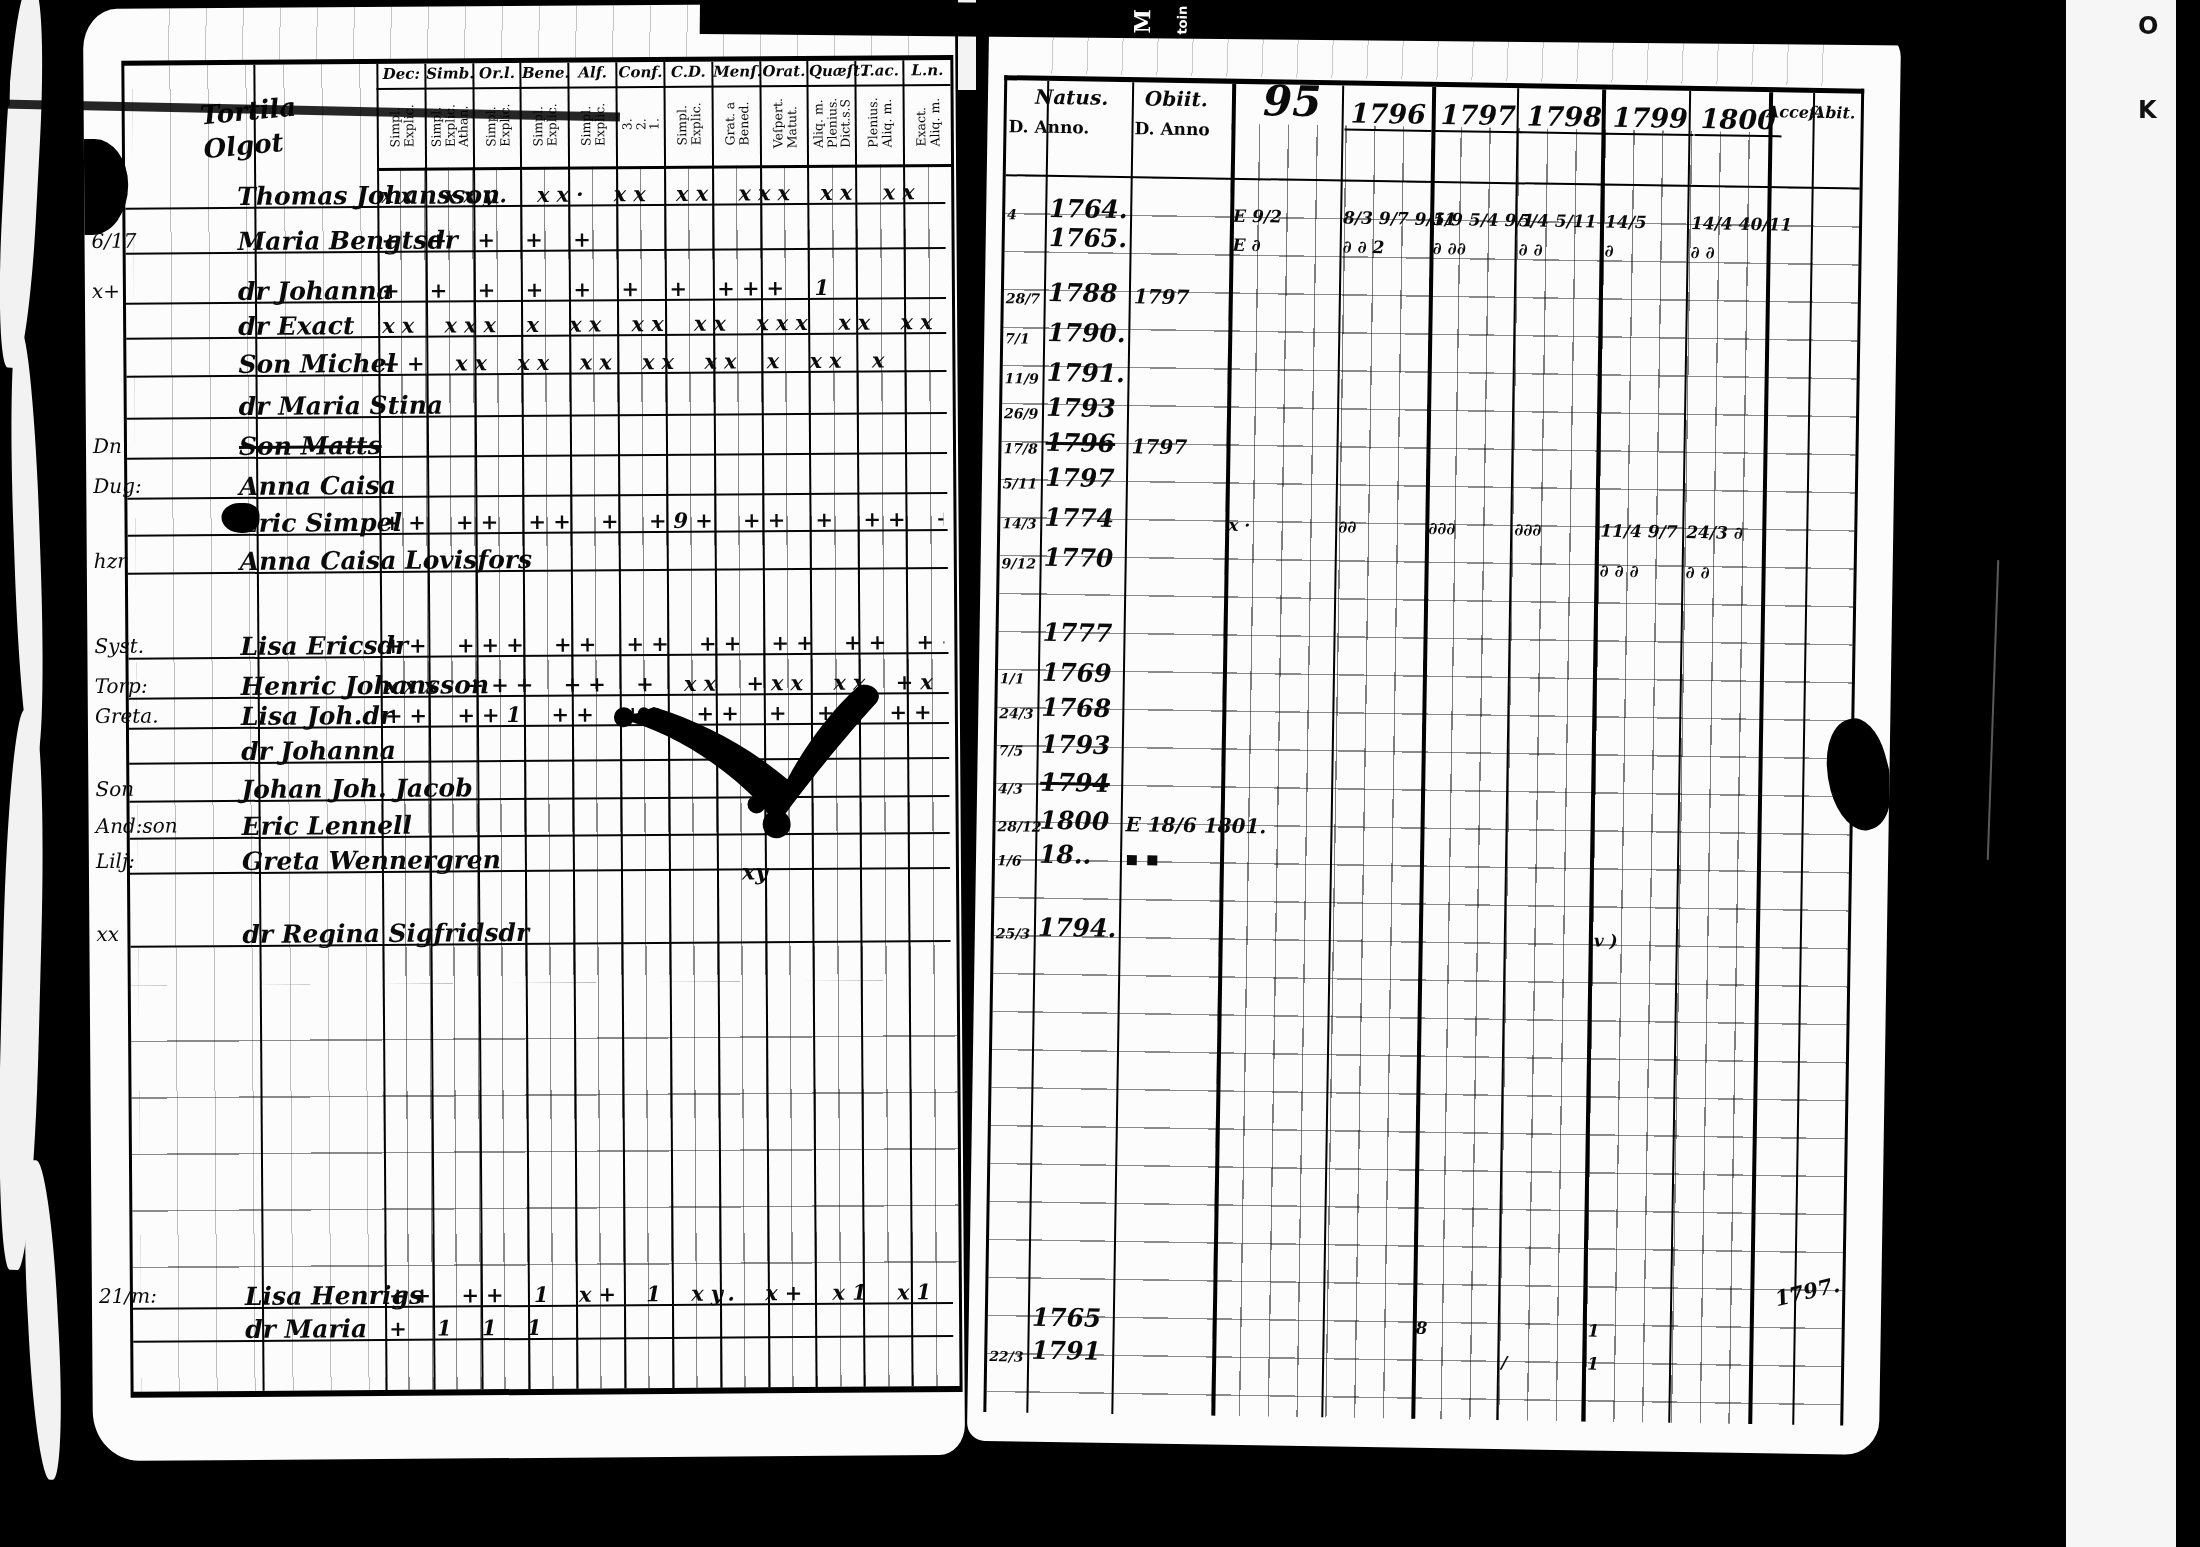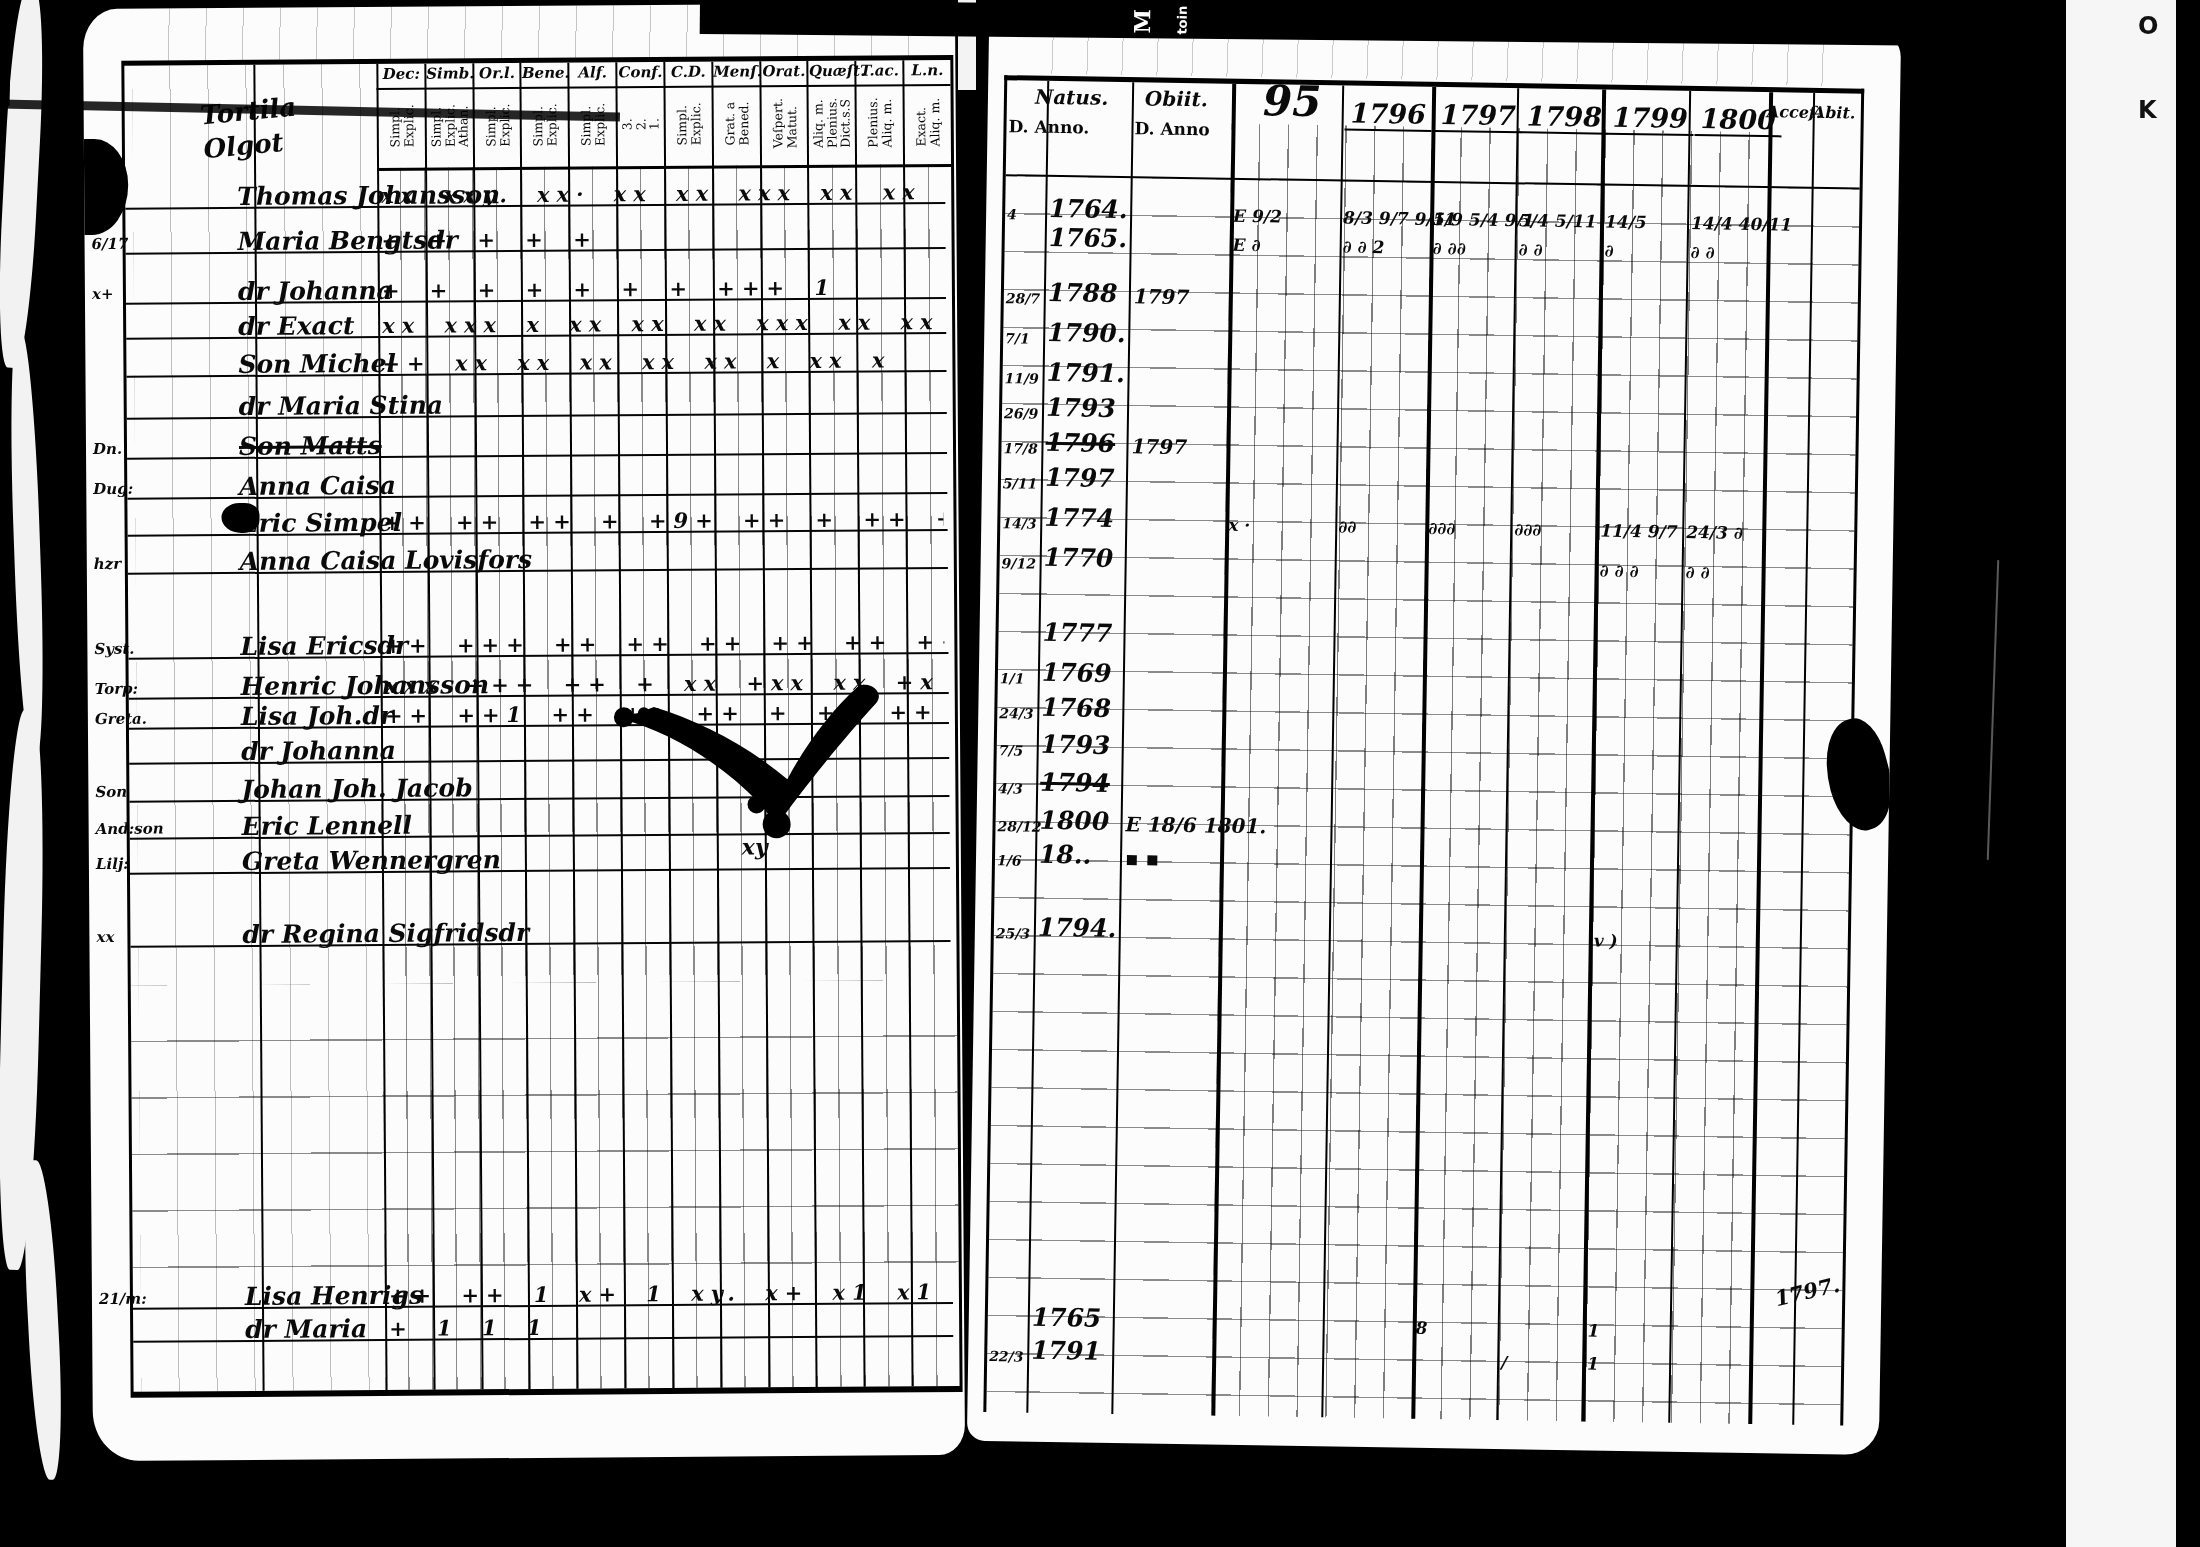--- a/index.html
+++ b/index.html
@@ -30,28 +30,28 @@
     font-size:12.5px;line-height:13.5px;white-space:pre;}
   .lhead-rule1{position:absolute;left:252px;right:0;top:24px;height:2px;background:#000;}
   .lhead-rule2{position:absolute;left:252px;right:0;top:104px;height:3px;background:#000;}
   .sublines{position:absolute;left:252px;right:0;top:104px;bottom:0;
     background:repeating-linear-gradient(90deg,transparent 0 22.8px,rgba(0,0,0,.45) 22.8px 24px);}
   .lv-names{position:absolute;left:129px;top:0;bottom:0;width:2px;background:#000;}
   .lgrid-lower{position:absolute;left:0;right:0;top:920px;height:290px;
     background:repeating-linear-gradient(180deg,transparent 0 55px,rgba(0,0,0,.45) 55px 56.5px);}
 
   .lrow{position:absolute;left:0;right:6px;height:30px;border-bottom:2.2px solid #060606;}
-  .lrow .rmargin{position:absolute;left:-34px;bottom:0;font-size:15px;font-style:italic;font-weight:700;white-space:nowrap;}
+  .lrow .rmargin{position:absolute;left:-34px;bottom:0;font-size:20px;font-style:italic;font-weight:400;white-space:nowrap;}
   .lrow .name{position:absolute;left:112px;bottom:-4px;font-size:25px;font-style:italic;font-weight:700;white-space:nowrap;}
   .lrow .marks{position:absolute;left:256px;bottom:-2px;width:560px;overflow:hidden;font-size:21px;
     font-style:italic;font-weight:700;letter-spacing:7px;word-spacing:9px;white-space:nowrap;}
   .lrow.struck .name{text-decoration:line-through;text-decoration-thickness:3px;}
   .heading-hw{position:absolute;left:118px;top:86px;font-size:26px;line-height:34px;
     font-style:italic;font-weight:700;transform:rotate(-5deg);}
-  .xy-note{position:absolute;left:612px;top:772px;font-size:22px;font-style:italic;font-weight:700;}
+  .xy-note{position:absolute;left:612px;top:797px;font-size:22px;font-style:italic;font-weight:700;}
 
   
   .rtable{position:absolute;left:16px;top:58px;width:854px;height:1332px;
     border:3px solid #000;border-top-width:5px;border-bottom:none;}
   .rv{position:absolute;top:0;bottom:0;width:2px;background:#000;}
   .rv.th{width:4px;}
   .rhead-rule{position:absolute;left:0;right:0;top:94px;height:2px;background:#000;}
   .rsub{position:absolute;left:225px;width:537px;top:40px;bottom:0;
     background:repeating-linear-gradient(90deg,transparent 0 27.5px,rgba(0,0,0,.5) 27.5px 28.8px);}
   .rhl{position:absolute;left:0;right:0;top:96px;bottom:0;

